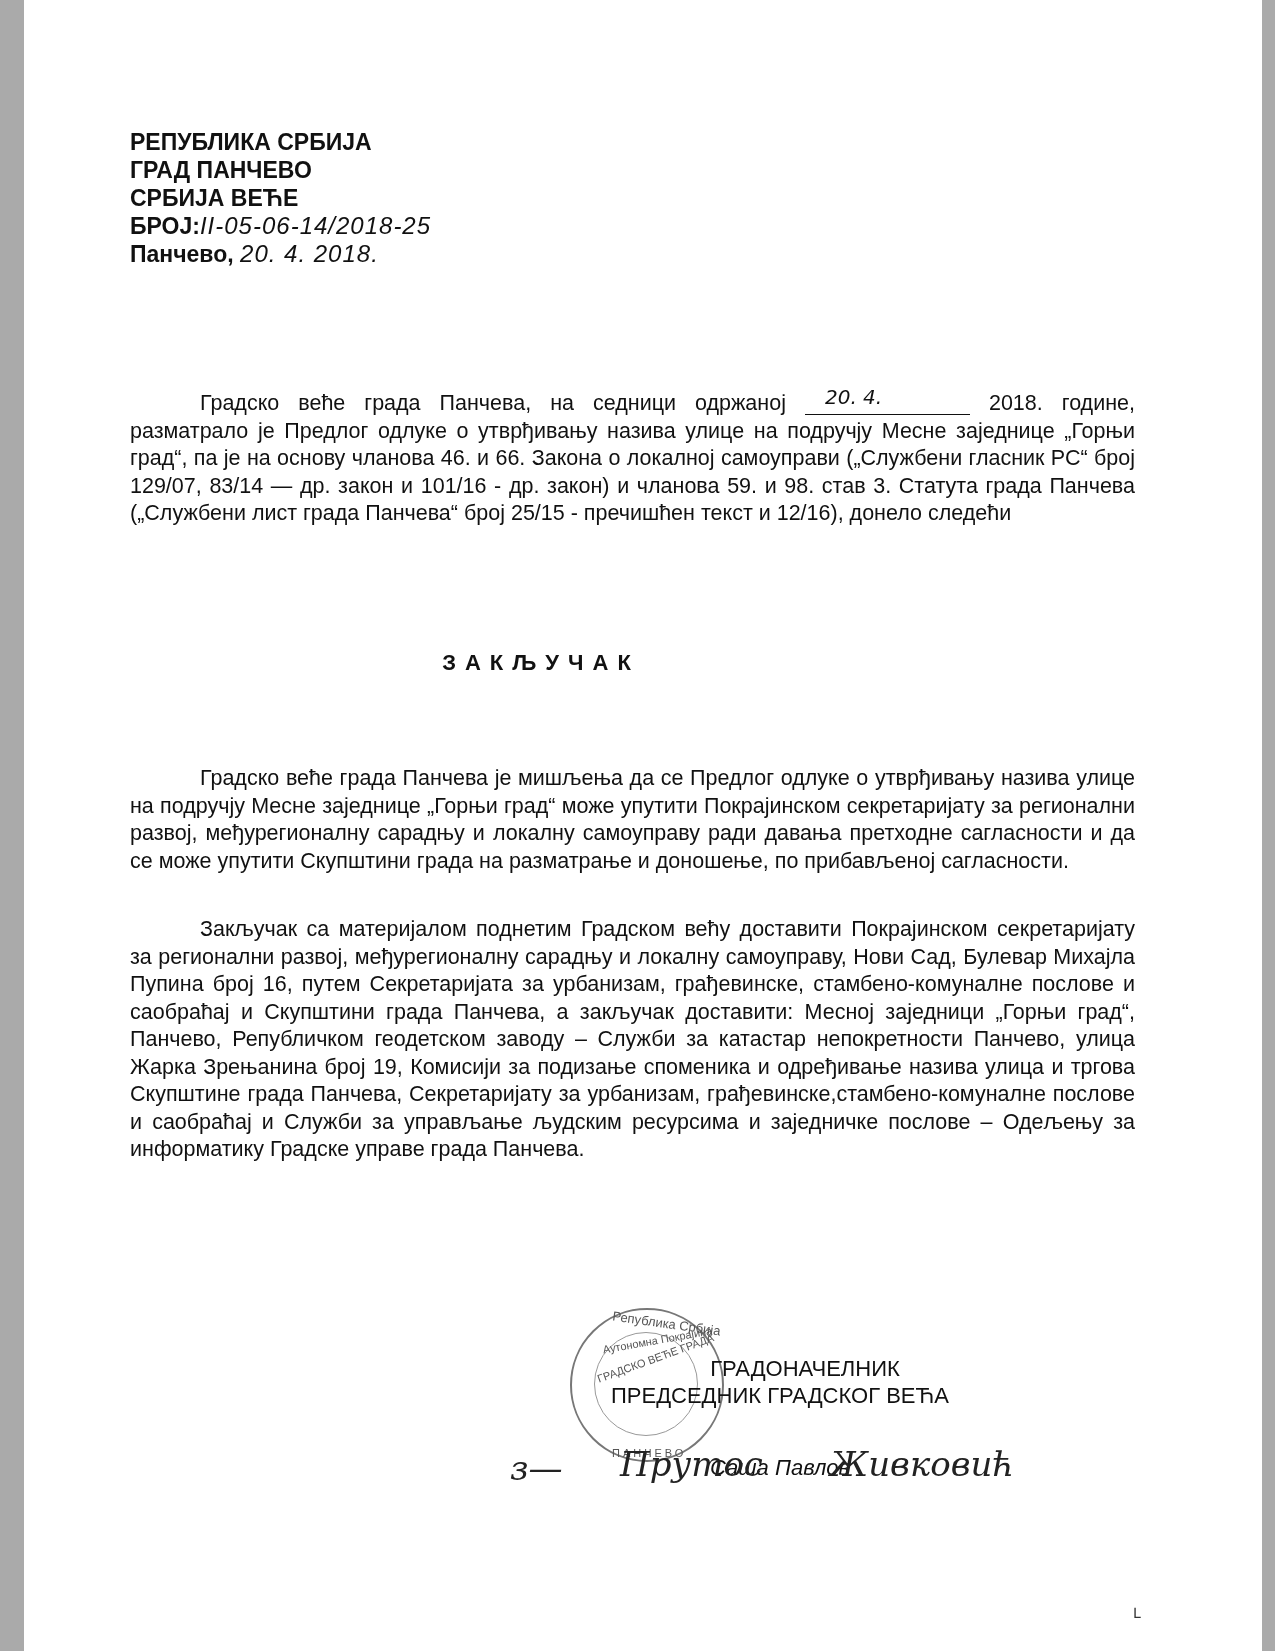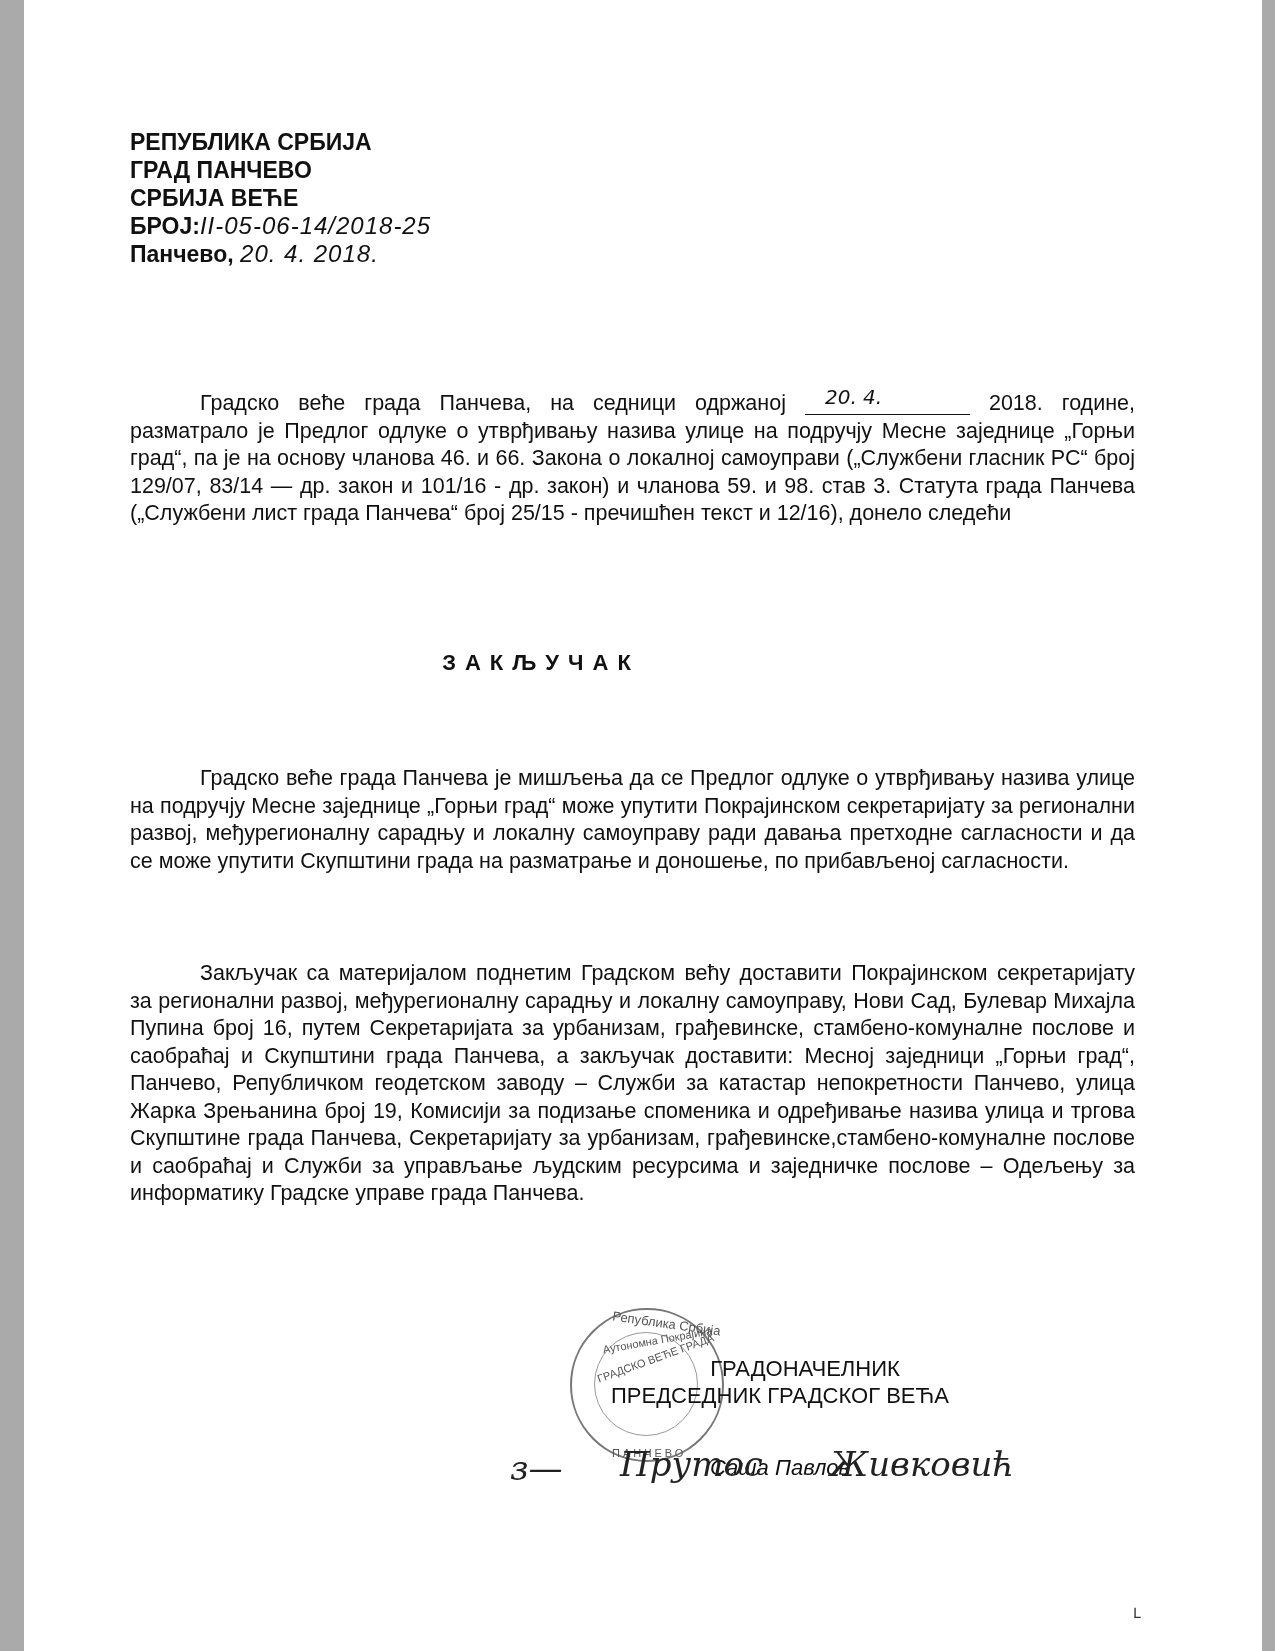--- a/index.html
+++ b/index.html
@@ -19,21 +19,21 @@
   .para { position: absolute; left: 130px; width: 1005px; font-size: 21.5px; line-height: 27.5px; text-align: justify; text-align-last: left; }
   .para .indent { display: inline-block; width: 70px; }
 
   .p1 { top: 390px; }
   .p1 .fill { display: inline-block; width: 165px; border-bottom: 1.5px solid #111; text-align: left; padding-left: 20px; box-sizing: border-box; line-height: 22px; }
   .p1 .fill span { font-family: "DejaVu Sans", sans-serif; font-style: italic; font-size: 20px; position: relative; top: -6px; }
 
   .title { position: absolute; left: 0; width: 1062px; top: 650px; text-align: center; font-weight: bold; font-size: 22px; letter-spacing: 9px; padding-left: 20px; box-sizing: border-box; }
 
   .p2 { top: 765px; }
-  .p3 { top: 960px; }
+  .p3 { top: 916px; }
 
   .sig { position: absolute; left: 560px; top: 1355px; width: 440px; text-align: center; font-weight: normal; font-size: 22px; line-height: 27px; z-index: 2; }
   .sig .name { font-style: italic; margin-top: 45px; }
 
   .stamp { position: absolute; left: 570px; top: 1308px; width: 150px; height: 150px; border: 2px solid #777; border-radius: 50%; z-index: 1; }
   .stamp .inner { position: absolute; left: 22px; top: 22px; width: 102px; height: 102px; border: 1px solid #999; border-radius: 50%; }
   .stamp-text { position: absolute; font-size: 13px; color: #555; white-space: nowrap; }
 
   .signature { position: absolute; left: 510px; top: 1440px; width: 500px; height: 70px; z-index: 3; }
   .signature span { position: absolute; font-family: "DejaVu Serif", serif; font-style: italic; font-size: 34px; color: #222; }

